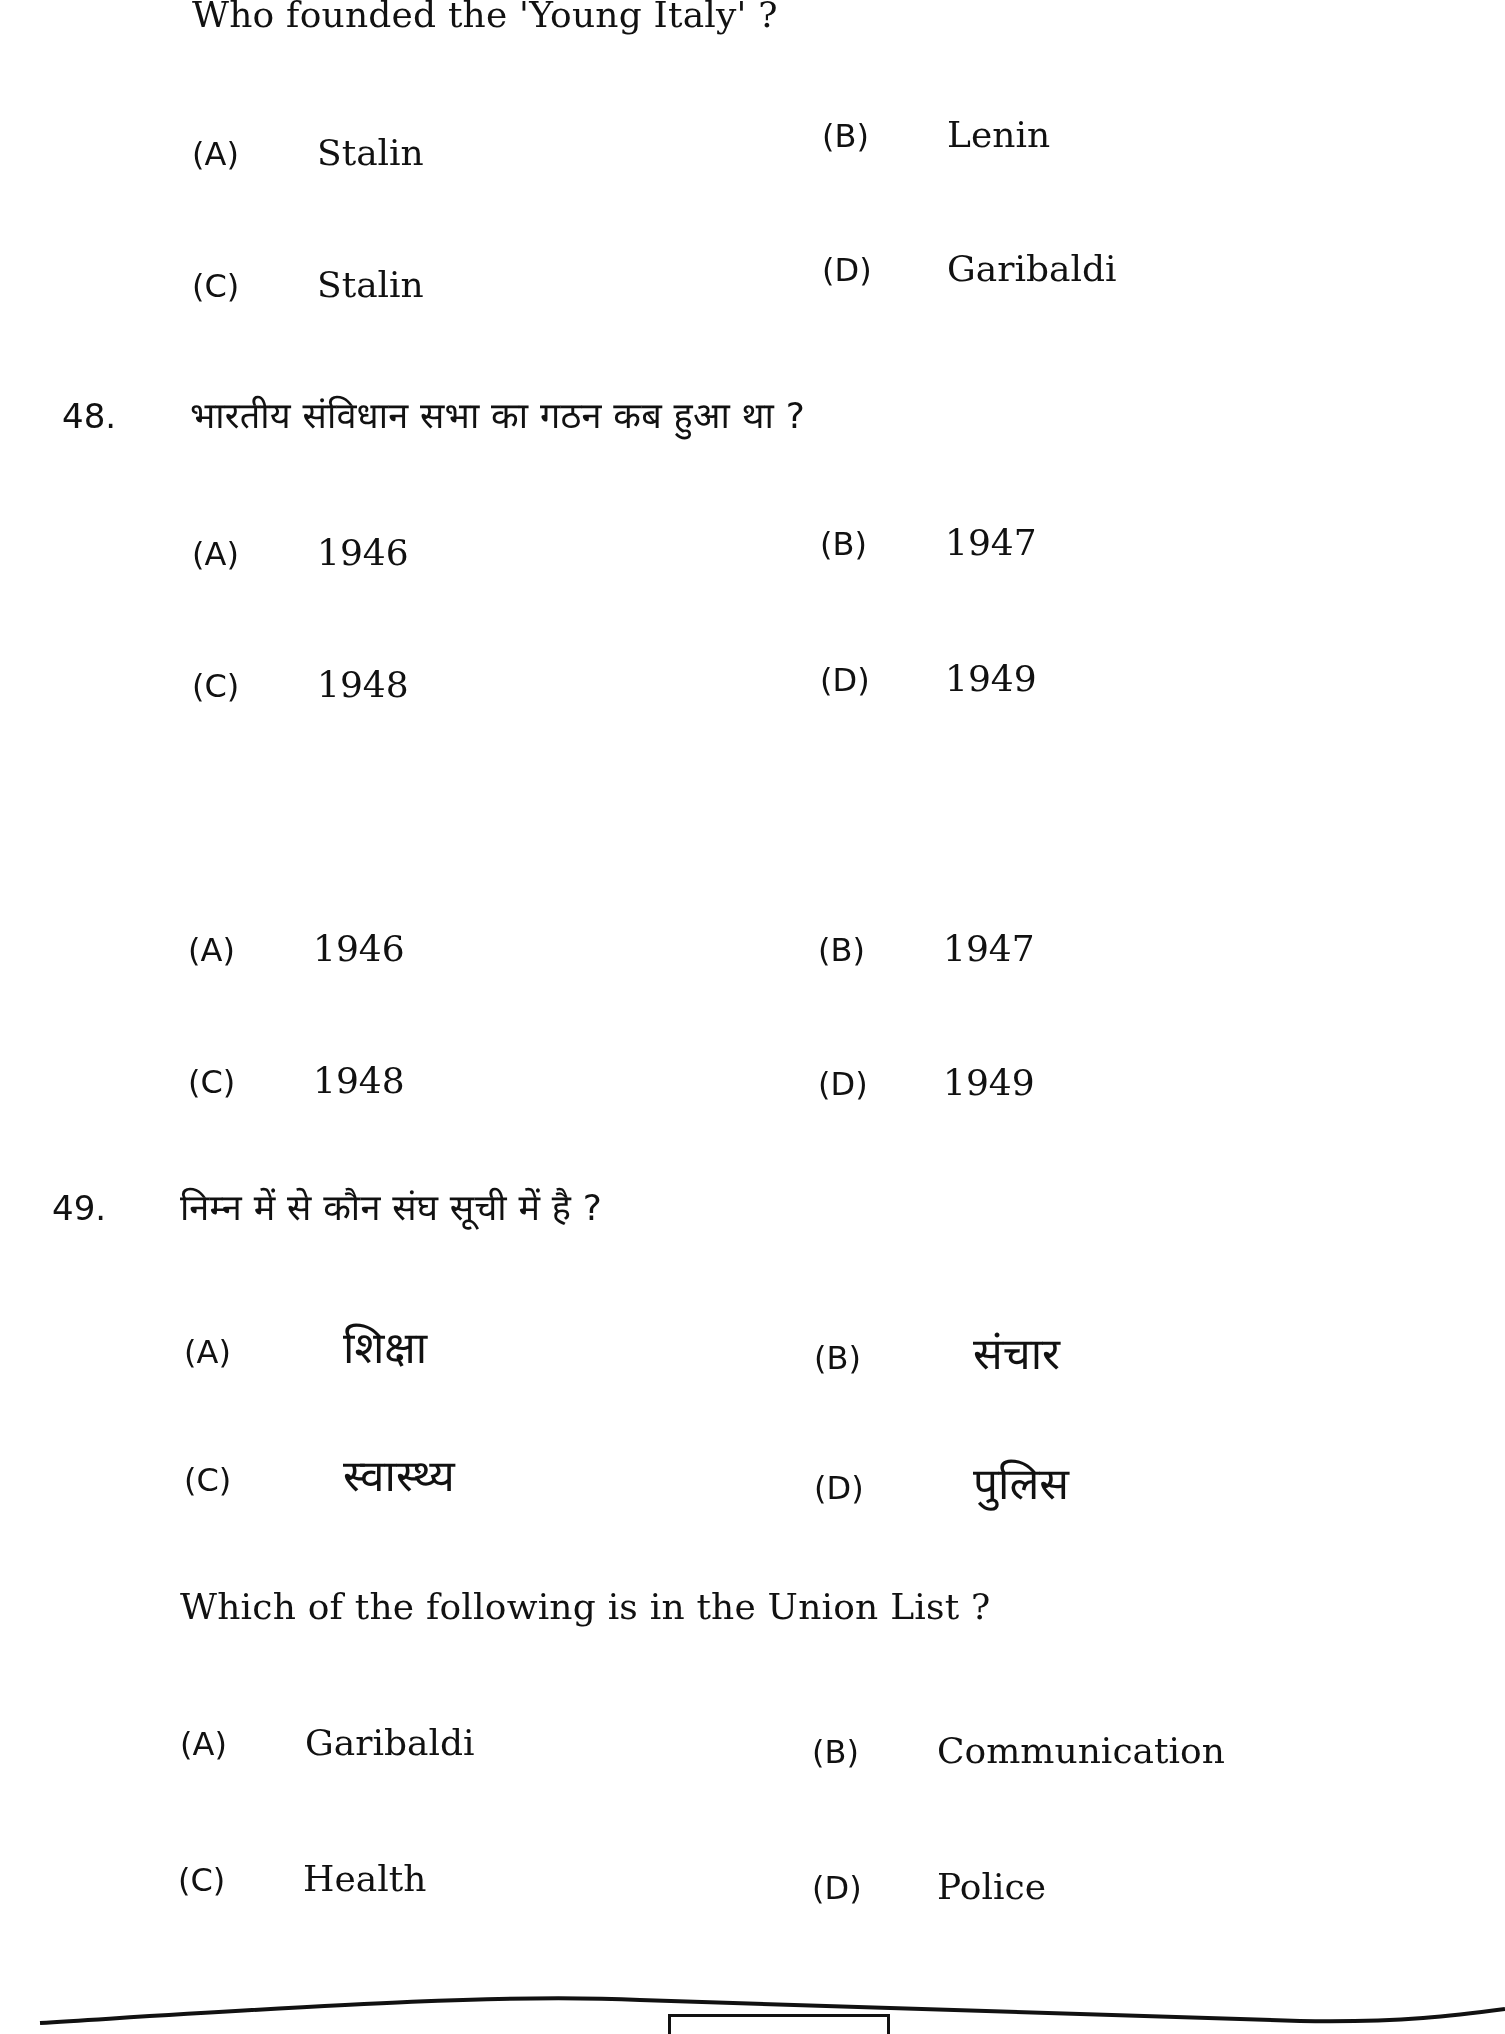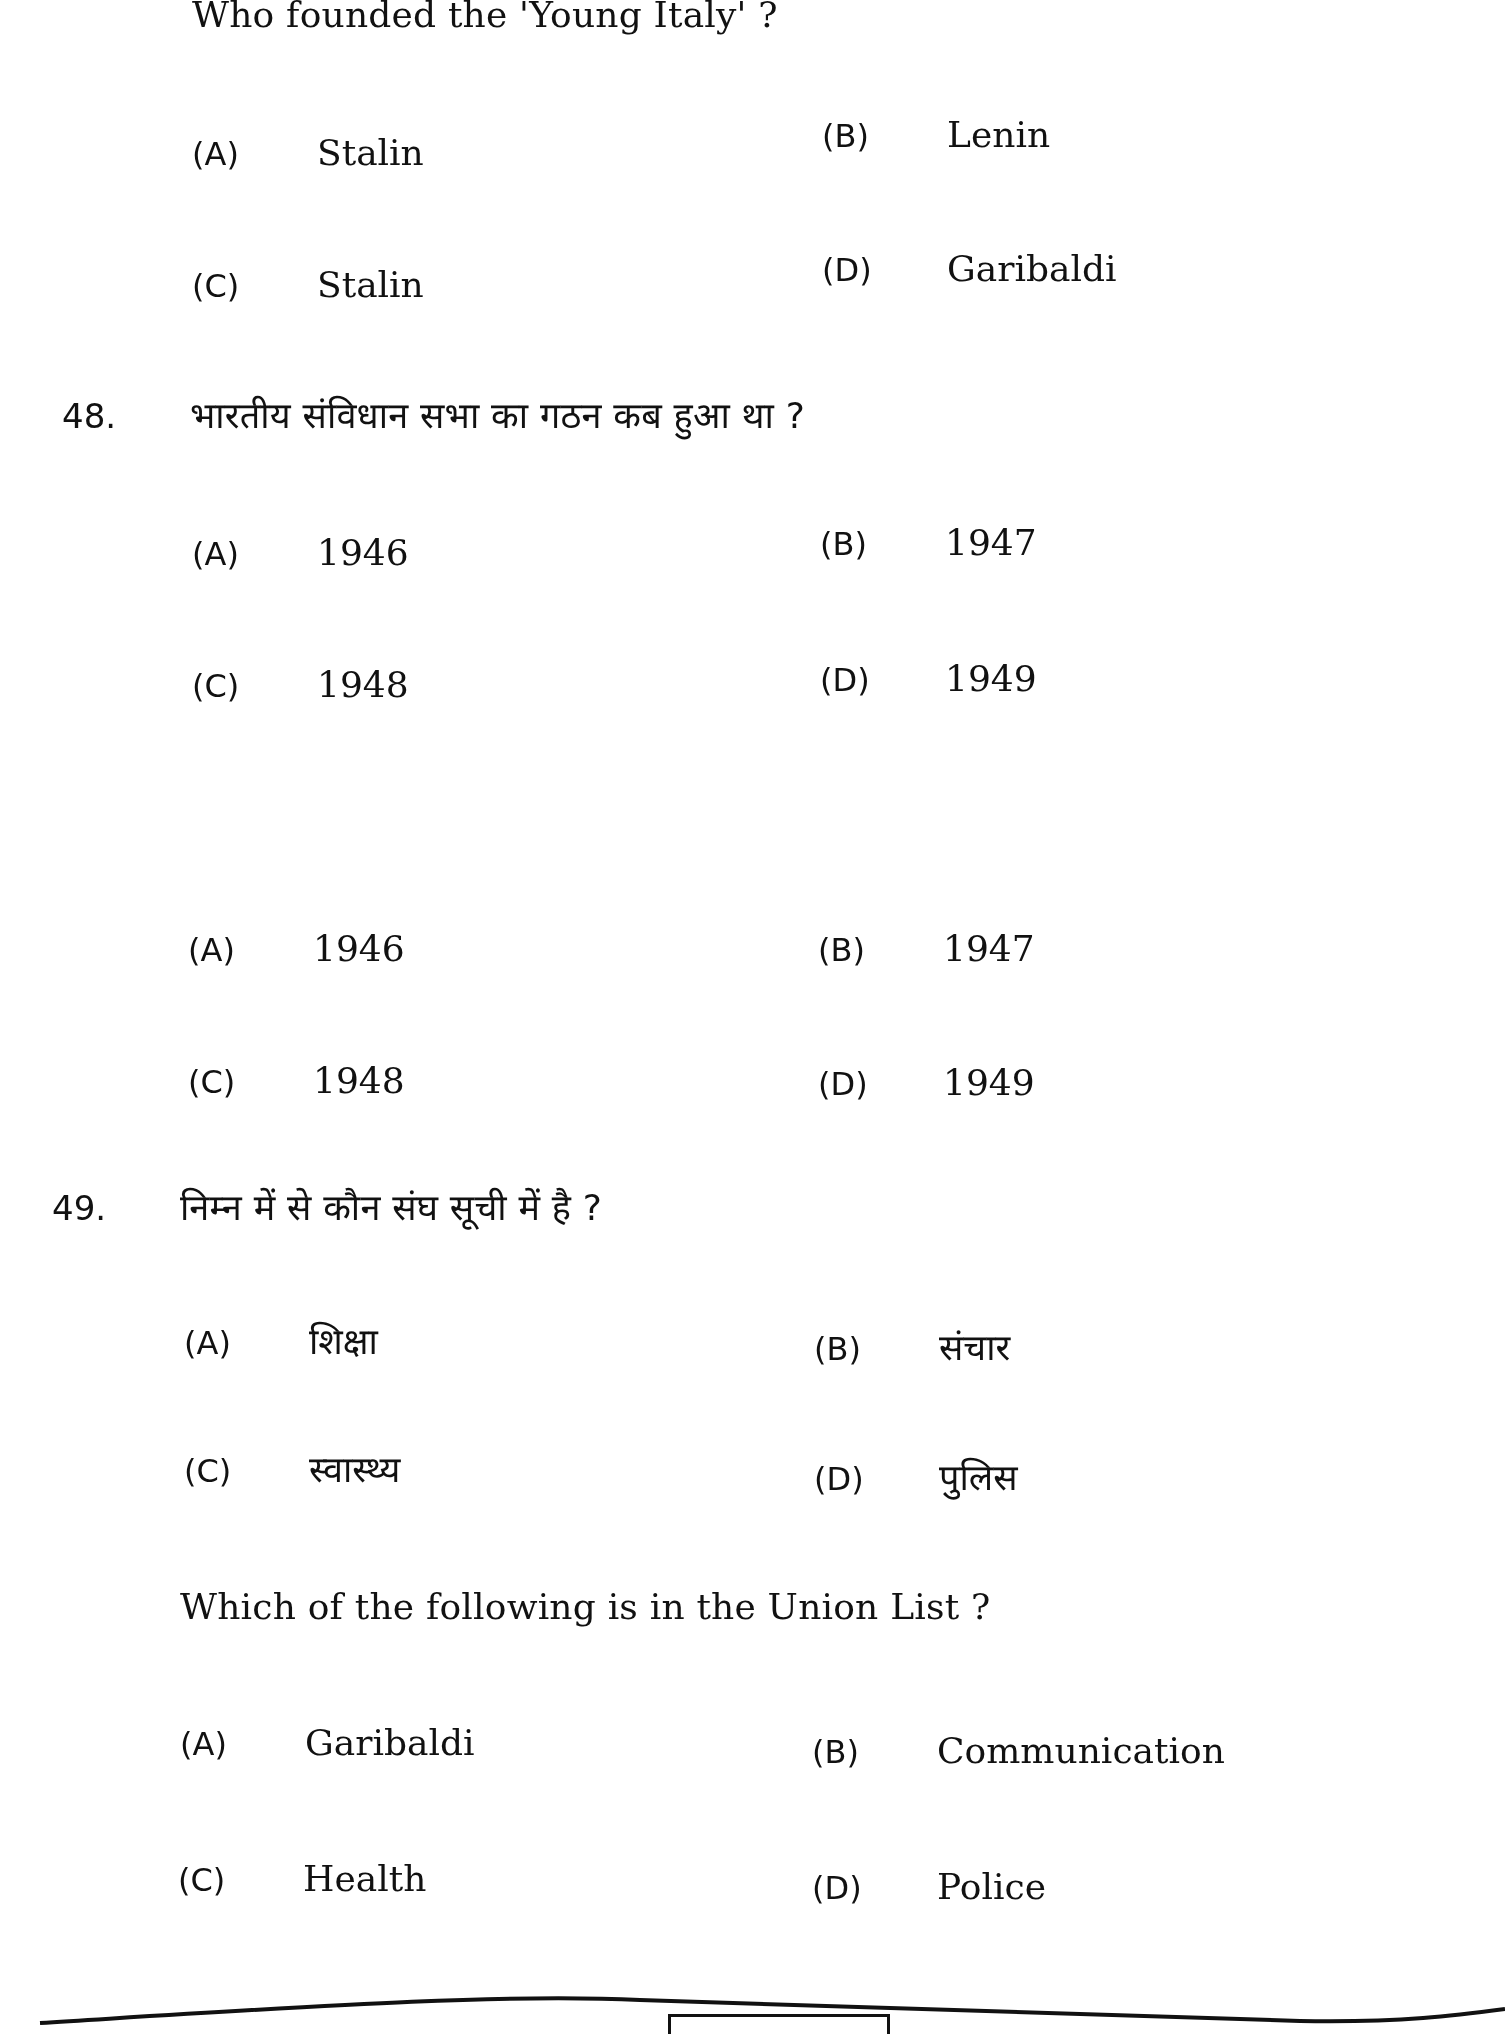--- a/index.html
+++ b/index.html
@@ -46,21 +46,22 @@
       font-family: "DejaVu Sans", "Liberation Sans", sans-serif;
       font-size: 32px;
       width: 125px;
       display: inline-block;
     }
     .opt-text {
       font-size: 36px;
     }
     .opt-text.hindi {
       font-family: "DejaVu Sans", "Liberation Sans", sans-serif;
-      font-size: 36px;
+      font-size: 44px;
+      margin-left: 34px;
     }
     .footer-line {
       position: absolute;
       left: 0;
       top: 1985px;
       width: 1505px;
       height: 40px;
     }
     .footer-box {
       position: absolute;

